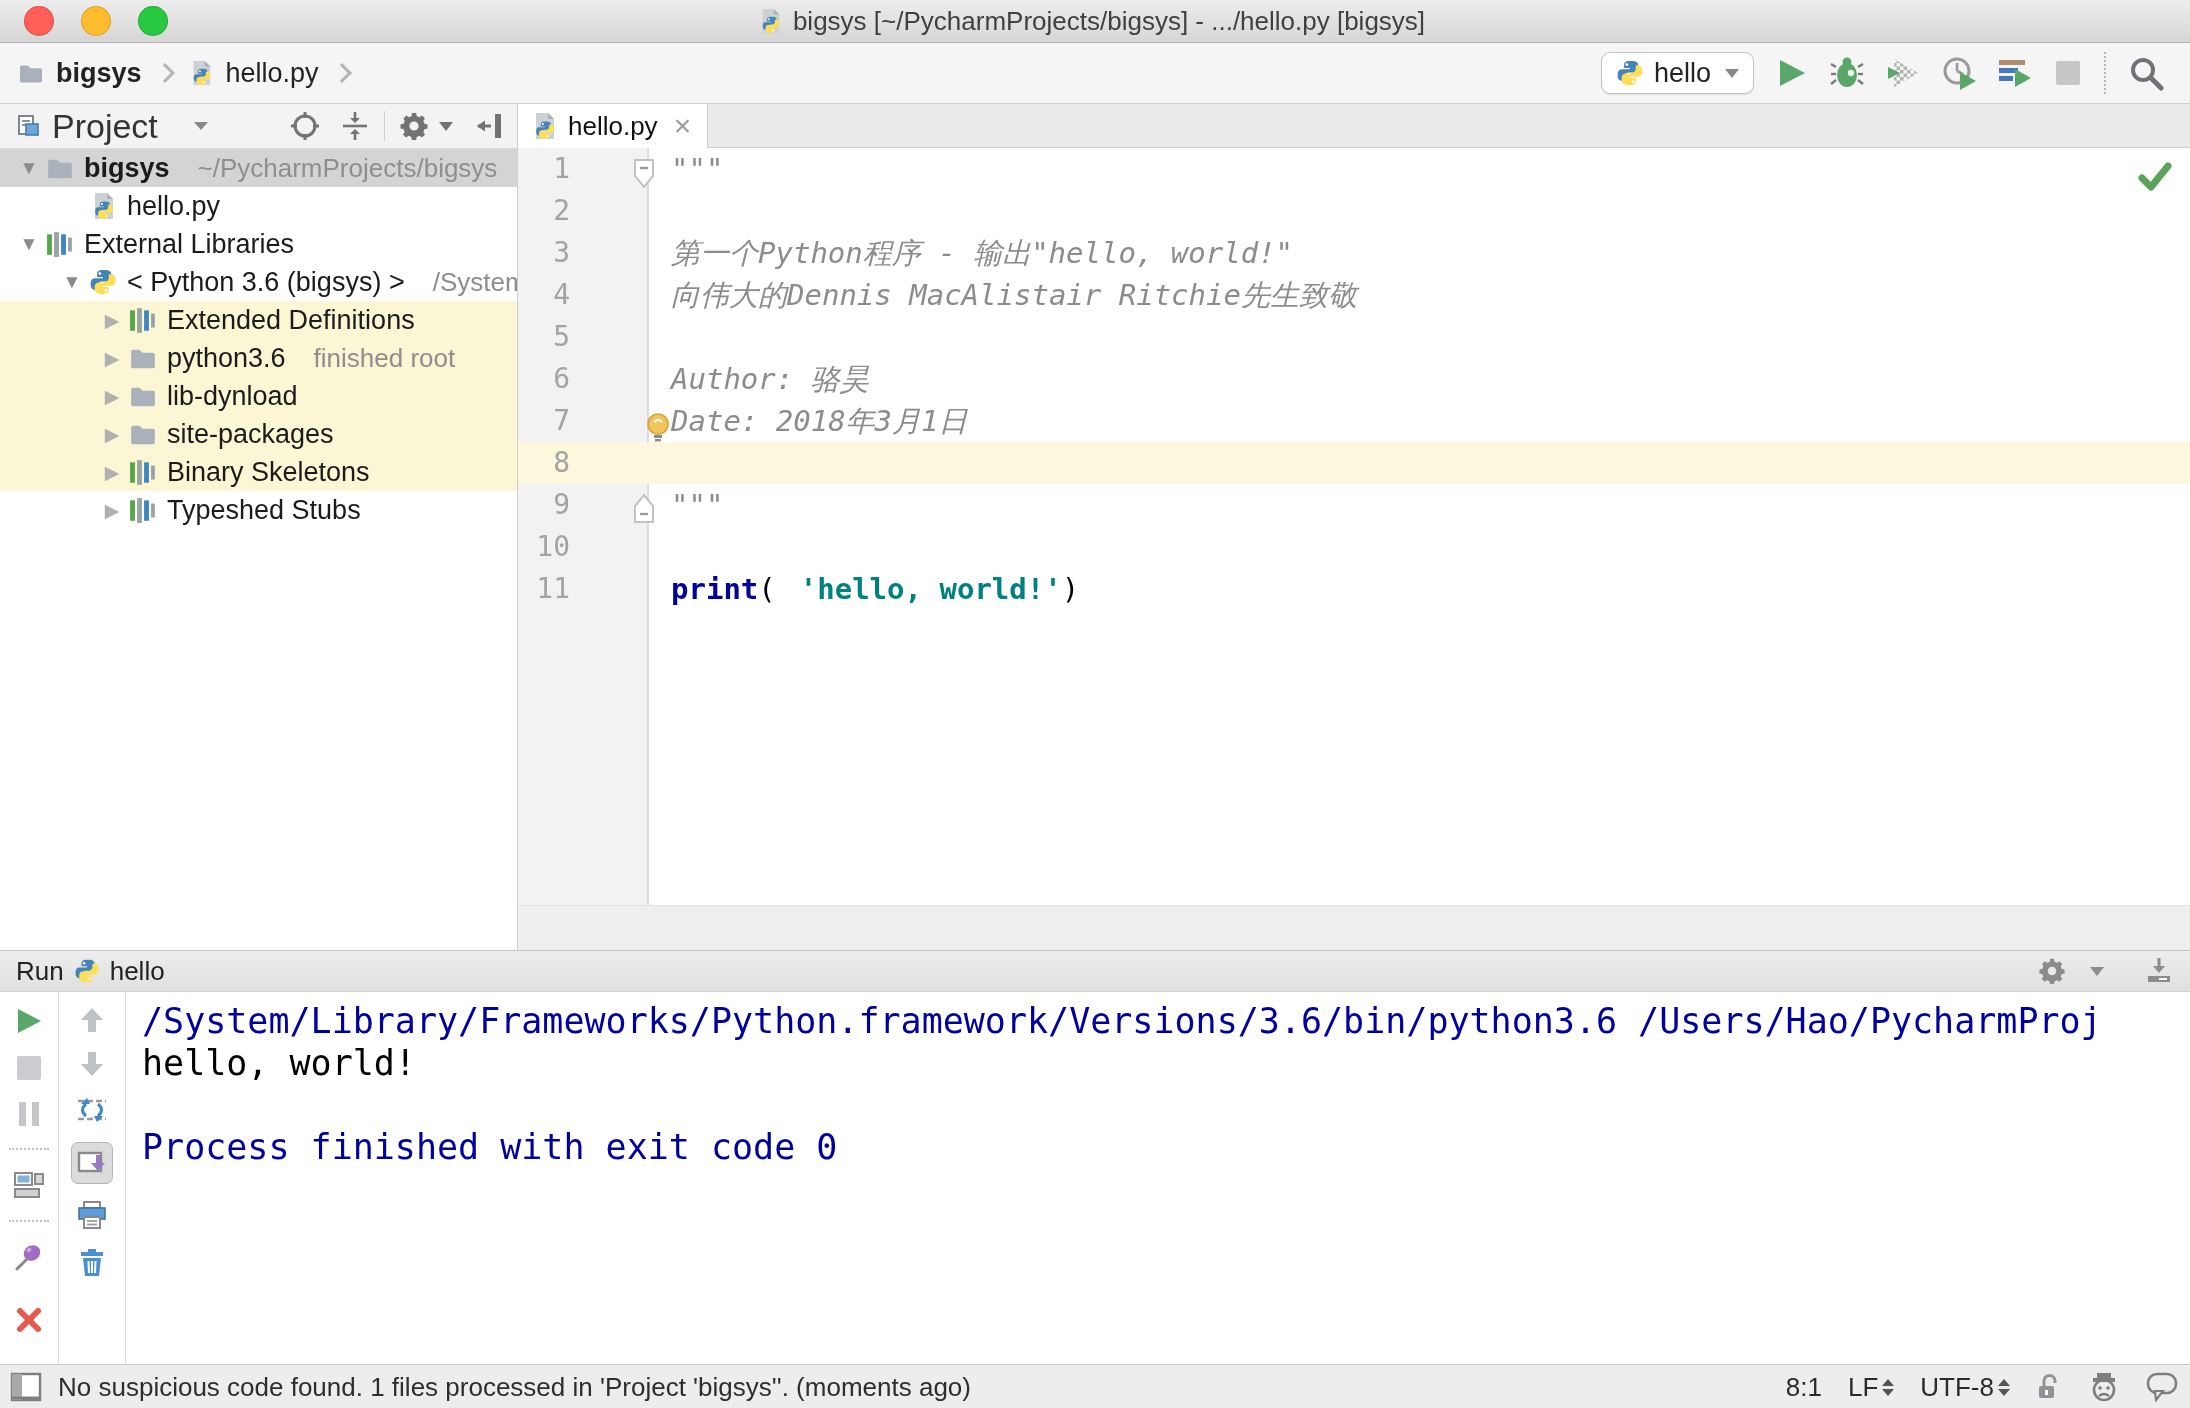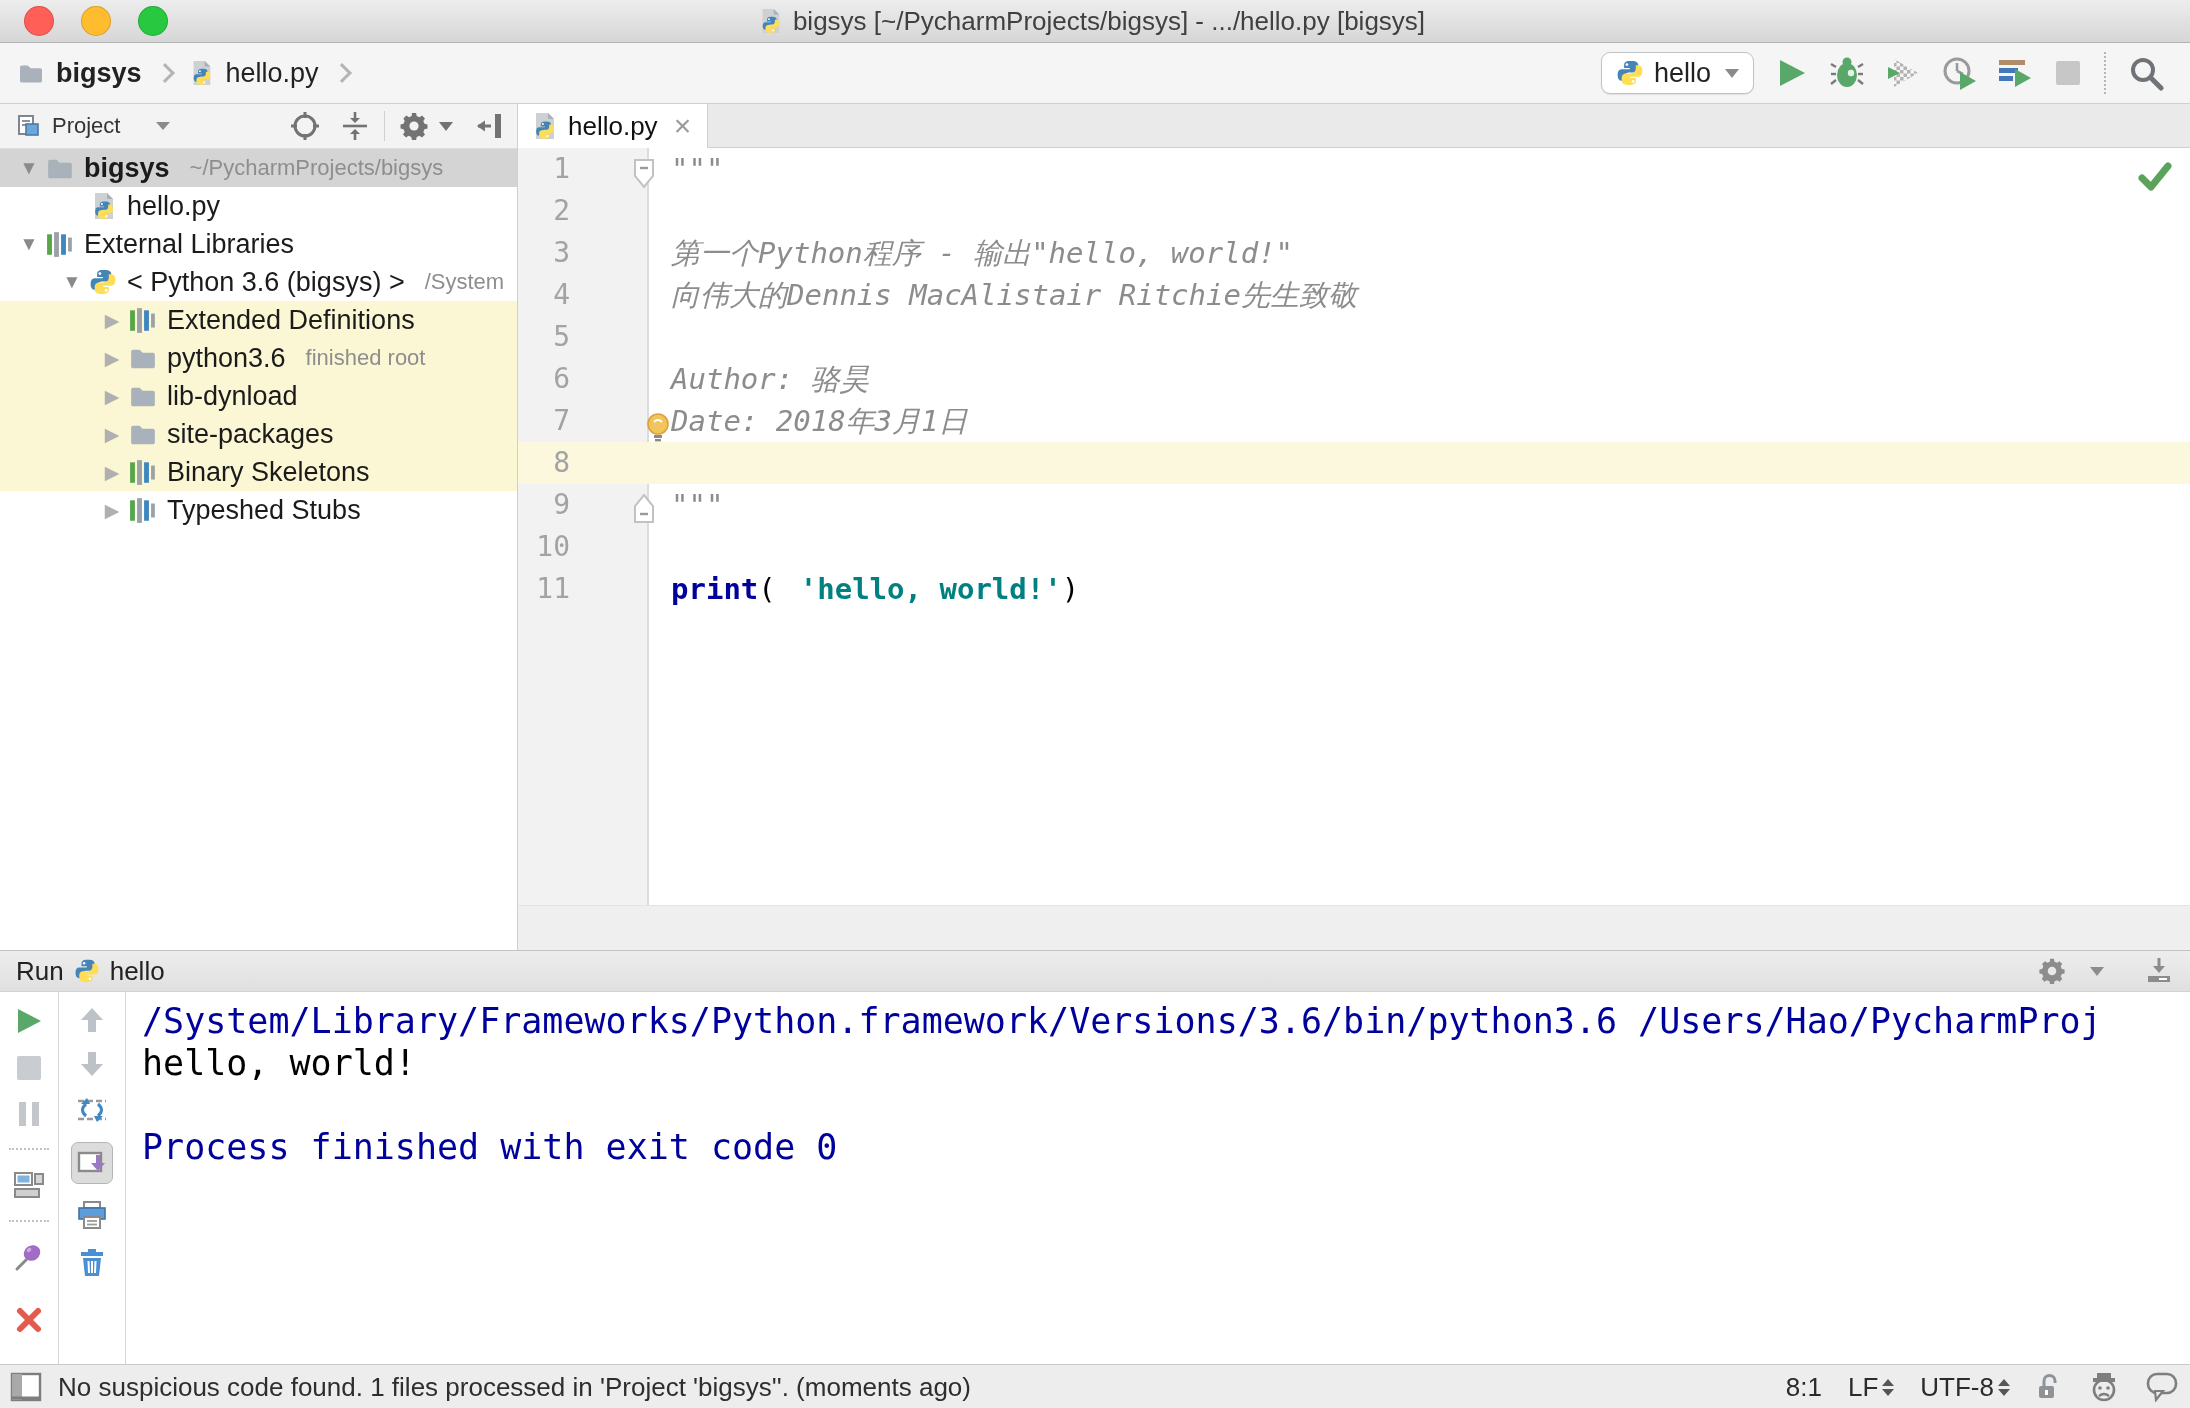--- a/index.html
+++ b/index.html
@@ -27,34 +27,34 @@
          border:1px solid #c2c2c2;border-radius:9px;box-shadow:0 1px 1px rgba(0,0,0,.08);}
   .combo .cl{font-size:27px;color:#222;}
   .dn-arrow{width:0;height:0;border-left:7px solid transparent;border-right:7px solid transparent;border-top:9px solid #8a8a8a;margin-left:4px;}
   .tbicon{display:flex;align-items:center;justify-content:center;}
   .dotted-sep{width:0;height:42px;border-left:2px dotted #b5b5b5;}
 
   
   .main{position:absolute;left:0;top:104px;width:100%;height:846px;}
   .project-pane{position:absolute;left:0;top:0;width:517px;height:100%;background:#fff;border-right:1px solid #cfcfcf;overflow:hidden;}
   .pane-header{height:44px;background:#f3f3f3;border-bottom:1px solid #dcdcdc;display:flex;align-items:center;padding:0 12px;gap:8px;}
-  .pane-header .ph-title{font-size:22px;color:#333;margin-left:4px;}
+  .pane-header .ph-title{font-size:34px;color:#333;margin-left:4px;}
   .ph-arrow{width:0;height:0;border-left:7px solid transparent;border-right:7px solid transparent;border-top:8px solid #8a8a8a;margin-left:28px;}
   .ph-spacer{flex:1}
   .ph-sep{width:1px;height:30px;background:#cfcfcf;margin:0 6px;}
   .tree{position:absolute;left:0;top:45px;right:0;bottom:0;overflow:hidden;}
   .tree-row{height:38px;display:flex;align-items:center;white-space:nowrap;}
   .tree-row.selected{background:#d4d4d4;}
   .tree-row.highlighted{background:#fbf6d3;}
   .tr-arrow{display:inline-block;width:34px;text-align:center;font-size:19px;color:#8a8a8a;flex:0 0 34px;}
   .tr-arrow.col{color:#b0b0b0;}
   .tr-icon{margin-right:10px;flex:0 0 auto;}
   .tr-label{font-size:27px;color:#1b1b1b;}
   .tr-label.b{font-weight:bold;}
-  .tr-suffix{font-size:22px;color:#8e8e8e;margin-left:20px;}
+  .tr-suffix{font-size:26px;color:#8e8e8e;margin-left:28px;}
 
   
   .editor-pane{position:absolute;left:518px;top:0;right:0;height:100%;}
   .tabbar{height:44px;display:flex;}
   .tab{display:flex;align-items:center;gap:10px;background:#fff;padding:0 16px 0 12px;border-right:1px solid #cfcfcf;}
   .tab-label{font-size:26px;color:#111;}
   .tab-close{font-size:30px;color:#9a9a9a;line-height:1;margin-left:6px;}
   .tab-filler{flex:1;background:#eaeaea;border-bottom:1px solid #d0d0d0;}
   .editor{position:absolute;left:0;top:44px;right:0;bottom:44px;background:#fff;overflow:hidden;
           font-family:"DejaVu Sans Mono",monospace;}

